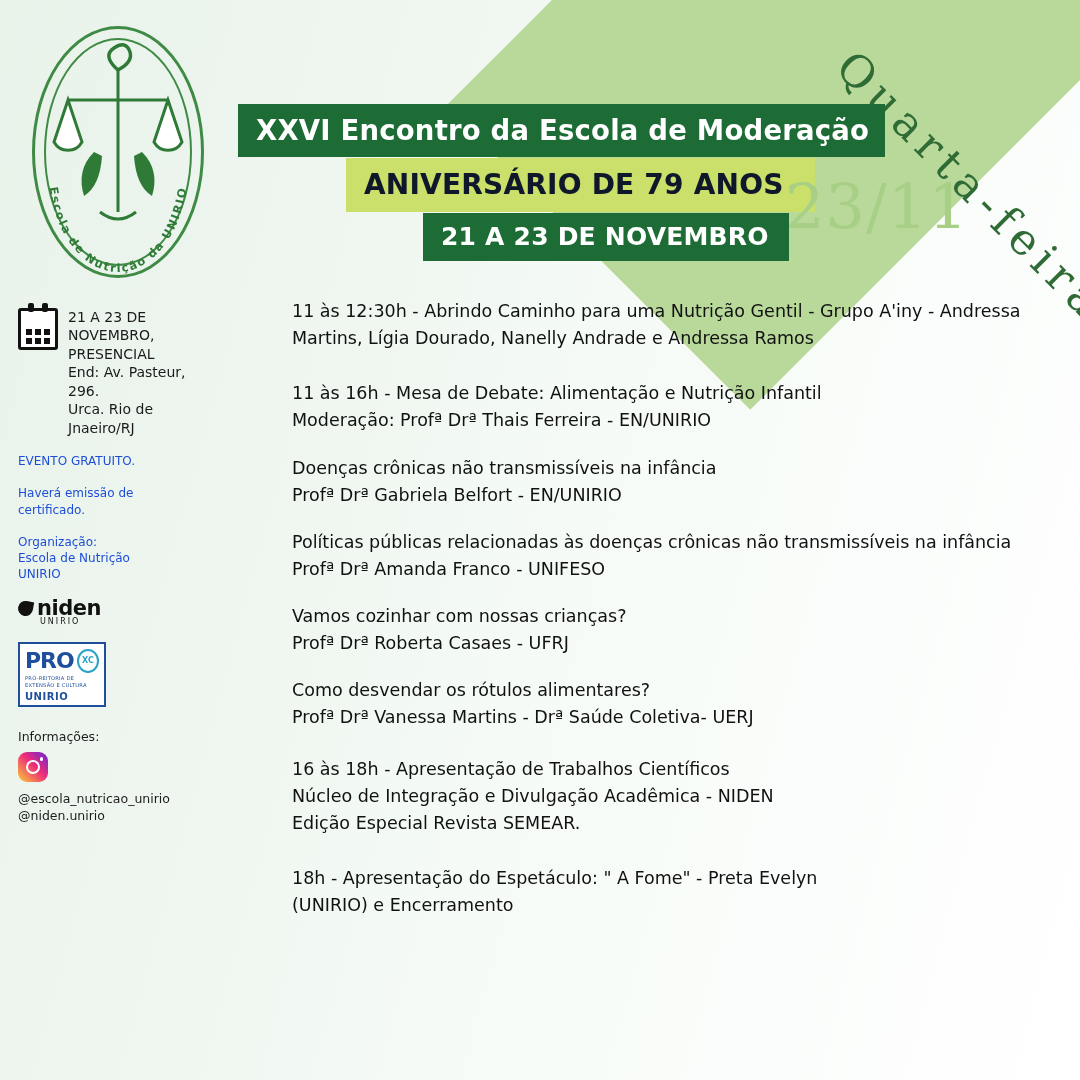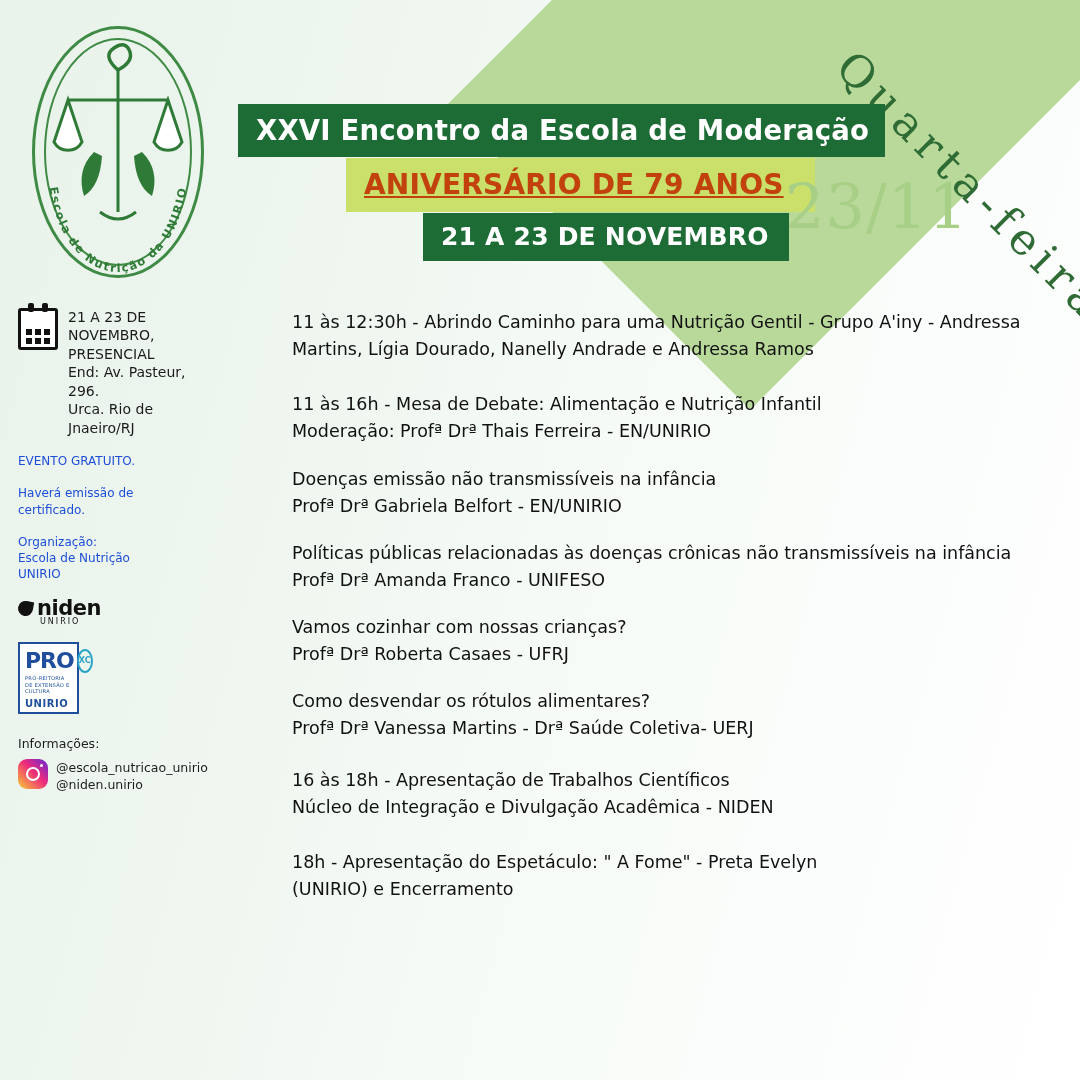--- a/index.html
+++ b/index.html
@@ -147,41 +147,41 @@
     width: 15px; height: 15px;
     background: #111;
     border-radius: 50% 0 50% 50%;
     transform: rotate(10deg);
   }
   .niden-word { font-size: 21px; font-weight: bold; color: #111; letter-spacing: -0.5px; }
   .niden-sub { font-size: 8px; color: #111; letter-spacing: 2px; margin-left: 22px; margin-top: -3px; }
 
   .pro-logo {
     margin-top: 16px;
-    width: 61px;
+    width: 88px;
     border: 2px solid #1f4f9c;
     padding: 4px 5px 3px;
     background: #fff;
   }
   .pro-row { display: flex; align-items: center; gap: 3px; }
   .pro-word {
     font-size: 22px; font-weight: bold; color: #1f4f9c;
     font-family: "DejaVu Sans", sans-serif; letter-spacing: -1px;
   }
   .pro-circle {
     width: 24px; height: 24px; border-radius: 50%;
     border: 2px solid #2aa3c7;
     display: flex; align-items: center; justify-content: center;
     font-size: 8px; color: #2aa3c7; font-weight: bold;
   }
   .pro-sub { font-size: 5.2px; color: #1f4f9c; letter-spacing: .2px; line-height: 1.25; margin-top: 2px; }
   .pro-unirio { font-size: 10px; font-weight: bold; color: #1f4f9c; margin-top: 3px; letter-spacing: .5px; }
 
   .contact-title { font-size: 12.5px; margin-top: 22px; }
-  .ig-row { display: flex; align-items: flex-start; gap: 8px; margin-top: 8px; }
+  .ig-row { display: flex; align-items: flex-start; gap: 8px; margin-top: 8px; flex-direction: column; }
   .ig-icon {
     flex: none;
     width: 30px; height: 30px;
     border-radius: 9px;
     background: linear-gradient(45deg, #f9ce34, #ee2a7b 55%, #6228d7);
     position: relative;
   }
   .ig-icon .ring {
     position: absolute; left: 8px; top: 8px;
     width: 14px; height: 14px;
@@ -203,27 +203,26 @@
     white-space: nowrap;
   }
   .hdr1 {
     background: #1d6b35;
     color: #ffffff;
     font-size: 27.5px;
     padding: 10px 16px 11px 18px;
   }
   .hdr2 {
     background: #cbe06a;
-    color: #c2410c;
+    color: #0f172a;
     font-size: 28px;
     padding: 10px 31px 11px 18px;
     margin-top: 1px;
     margin-left: 108px;
     text-shadow: 0 0 1px rgba(0,0,0,.12);
-    text-decoration: underline;
   }
   .hdr3 {
     background: #1d6b35;
     color: #ffffff;
     font-size: 25px;
     padding: 9px 20px 10px 18px;
     margin-top: 1px;
     margin-left: 185px;
   }
 
@@ -239,21 +238,21 @@
   }
 
   
   .schedule {
     position: absolute;
     left: 232px;
     top: 296px;
     right: 20px;
     z-index: 5;
   }
-  .block { display: flex; align-items: flex-start; margin-bottom: 26px; margin-top: 11px; }
+  .block { display: flex; align-items: flex-start; margin-bottom: 26px; }
   .bar {
     flex: none;
     width: 42px;
     background: #1d6b35;
     margin-right: 18px;
   }
   .entries { flex: 1; padding-top: 2px; }
   .group { margin-bottom: 20px; }
   .group:last-child { margin-bottom: 0; }
   .line {
@@ -380,21 +379,21 @@
   </div>
 
   <div class="block" style="margin-bottom:22px;">
     <div class="bar"></div>
     <div class="entries">
       <div class="group">
         <div class="line">11 às 16h - Mesa de Debate: Alimentação e Nutrição Infantil</div>
         <div class="line">Moderação: Profª Drª Thais Ferreira - EN/UNIRIO</div>
       </div>
       <div class="group">
-        <div class="line">Doenças emissão não transmissíveis na infância</div>
+        <div class="line">Doenças crônicas não transmissíveis na infância</div>
         <div class="line">Profª Drª Gabriela Belfort - EN/UNIRIO</div>
       </div>
       <div class="group">
         <div class="line">Políticas públicas relacionadas às doenças crônicas não transmissíveis na infância</div>
         <div class="line">Profª Drª Amanda Franco - UNIFESO</div>
       </div>
       <div class="group">
         <div class="line">Vamos cozinhar com nossas crianças?</div>
         <div class="line">Profª Drª  Roberta Casaes - UFRJ</div>
       </div>
@@ -404,20 +403,21 @@
       </div>
     </div>
   </div>
 
   <div class="block">
     <div class="bar"></div>
     <div class="entries">
       <div class="group">
         <div class="line">16 às 18h - Apresentação de Trabalhos Científicos</div>
         <div class="line">Núcleo de Integração e Divulgação Acadêmica - NIDEN</div>
+        <div class="line">Edição Especial Revista SEMEAR.</div>
       </div>
     </div>
   </div>
 
   <div class="block">
     <div class="bar"></div>
     <div class="entries">
       <div class="group">
         <div class="line">18h - Apresentação do Espetáculo: " A Fome" - Preta Evelyn</div>
         <div class="line">(UNIRIO) e Encerramento</div>

